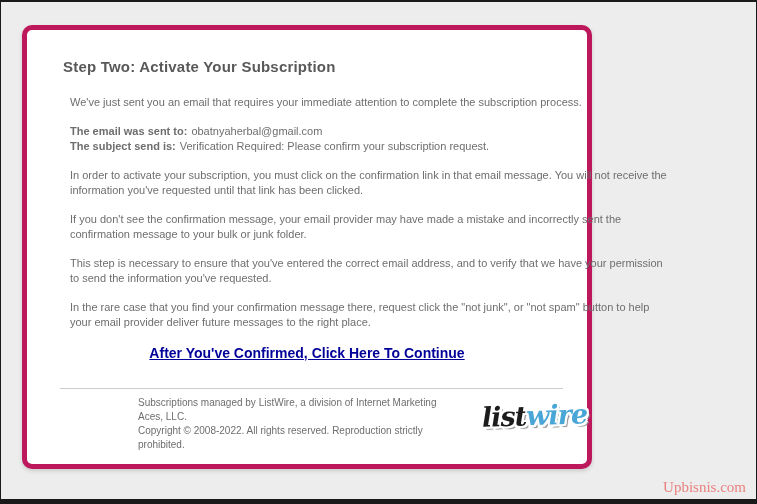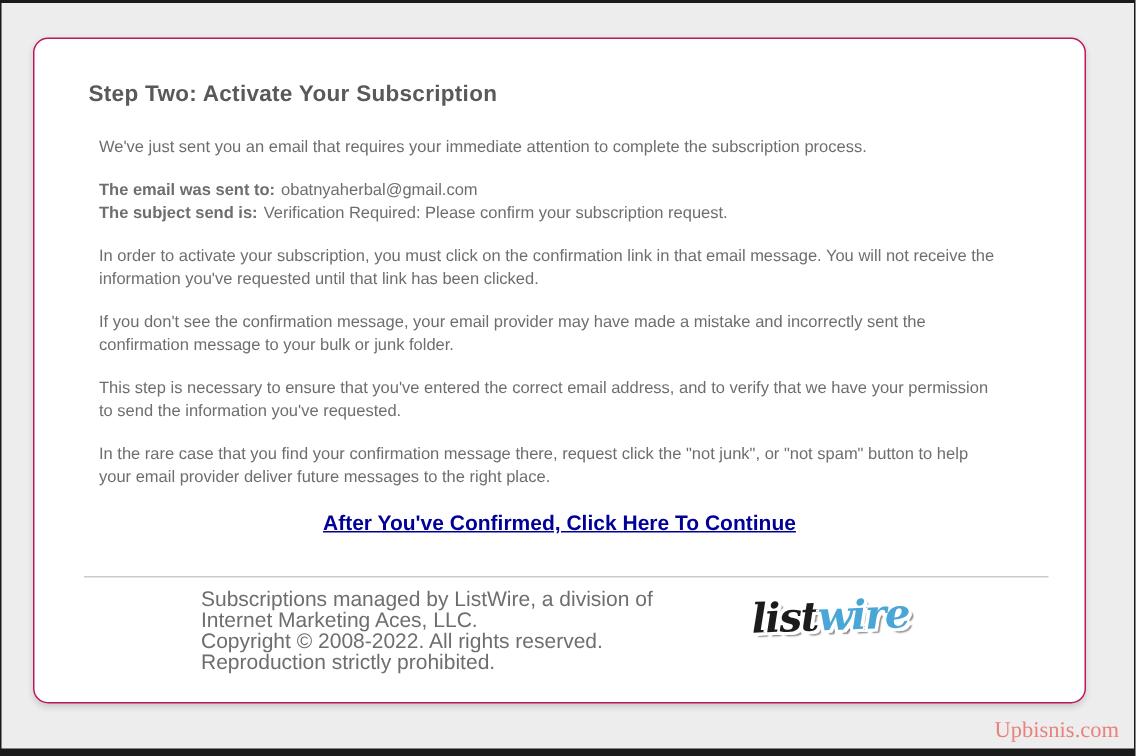--- a/index.html
+++ b/index.html
@@ -13,24 +13,24 @@
     width: 757px; height: 504px;
     box-sizing: border-box;
     background: #ededed;
     border: 1px solid #1a1a1a;
     border-top-width: 2px;
     border-bottom-width: 5px;
   }
   .card {
     position: absolute;
     left: 21px; top: 23px;
-    width: 702px; height: 444px;
+    width: 570px; height: 444px;
     box-sizing: border-box;
     background: #ffffff;
-    border: 1px solid #be185d;
+    border: 5px solid #be185d;
     border-radius: 10px;
     box-shadow: 0 2px 4px rgba(0,0,0,0.15);
   }
   .page-title {
     margin: 28px 0 0 36px;
     font-size: 15px;
     font-weight: bold;
     color: #595959;
     letter-spacing: 0.2px;
   }
@@ -61,21 +61,21 @@
     margin: 26px 24px 0 33px;
   }
   .footer-row {
     display: flex;
     align-items: flex-start;
     padding-left: 111px;
     margin-top: 7px;
   }
   .footer-text {
     width: 345px;
-    font-size: 14px;
+    font-size: 10px;
     line-height: 14px;
     color: #6e6e6e;
   }
   .footer-text div { margin: 0; }
   .logo {
     margin-left: 22px;
     margin-top: 4px;
     font-family: "DejaVu Serif", serif;
     font-style: italic;
     font-weight: bold;

